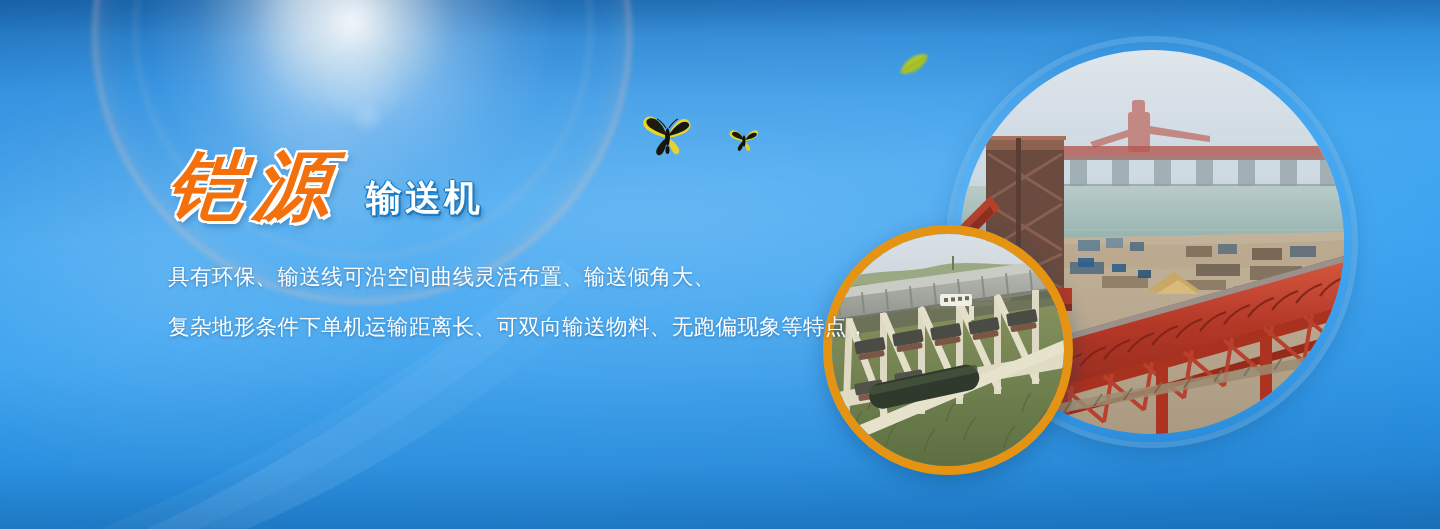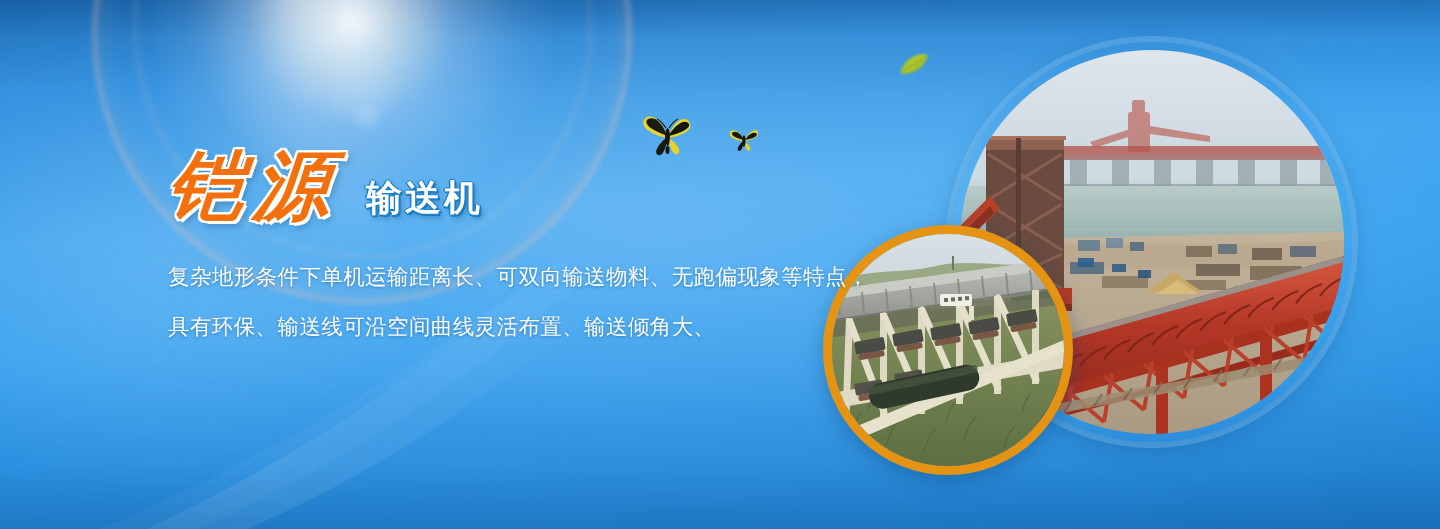--- a/index.html
+++ b/index.html
@@ -628,17 +628,17 @@
       <path d="M4 20 C 14 14, 24 8, 30 4" stroke="#527f2b" stroke-width="1" fill="none" opacity="0.6"></path>
     </svg>
   </div>
 
   <div class="title-row">
     <div class="brand">铠源</div>
     <div class="product">输送机</div>
   </div>
 
   <div class="copy">
+    <div class="copy-line">具有环保、输送线可沿空间曲线灵活布置、输送倾角大、</div>
     <div class="copy-line">复杂地形条件下单机运输距离长、可双向输送物料、无跑偏现象等特点，</div>
-    <div class="copy-line">具有环保、输送线可沿空间曲线灵活布置、输送倾角大、</div>
   </div>
 
 </div>
 
 </body></html>

